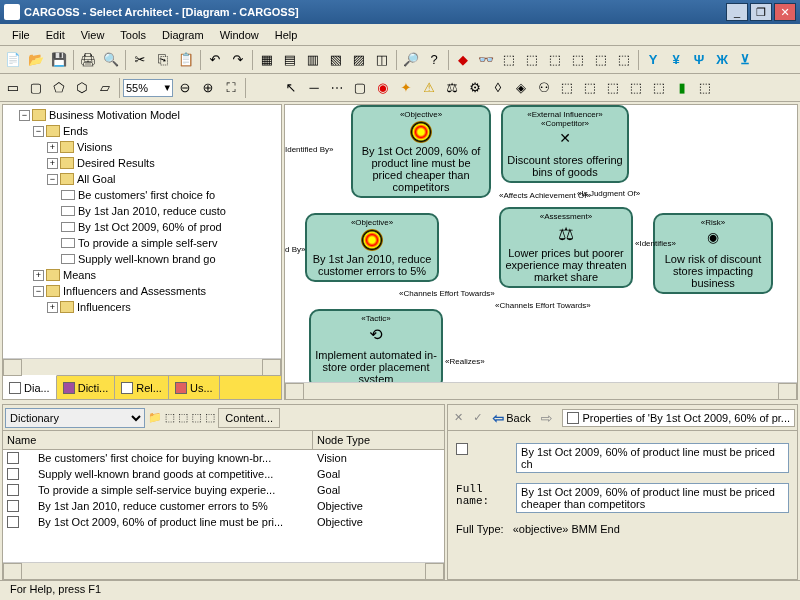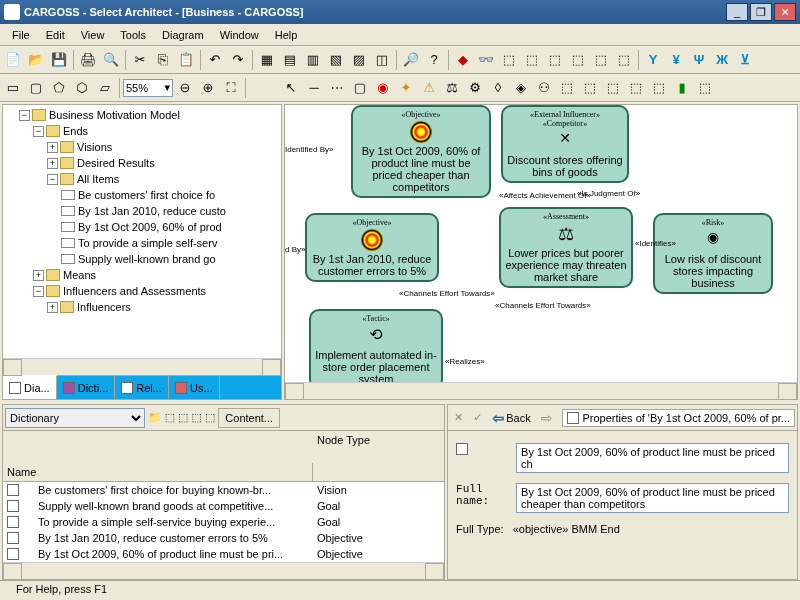--- a/index.html
+++ b/index.html
@@ -17,44 +17,44 @@
 .toolbar .sep { width: 1px; height: 20px; background: #aca899; margin: 0 2px; }
 .toolbar .zoom { width: 50px; height: 18px; border: 1px solid #7f9db9; background: #fff; padding: 1px 2px; display: flex; align-items: center; }
 .mainarea { display: flex; height: 300px; }
 .leftpane { width: 280px; background: #fff; border: 1px solid #aca899; margin: 2px; display: flex; flex-direction: column; }
 .tree { flex: 1; overflow: hidden; padding: 2px; }
 .tree .node { white-space: nowrap; line-height: 16px; display: flex; align-items: center; }
 .tree .exp { width: 11px; height: 11px; border: 1px solid #888; text-align: center; line-height: 9px; margin-right: 2px; font-size: 9px; background: #fff; }
 .tree .folder { width: 14px; height: 12px; background: #f0d880; border: 1px solid #b89840; margin-right: 3px; }
 .tree .leaf { width: 14px; height: 10px; background: #fff; border: 1px solid #888; margin-right: 3px; }
 .tree .i1 { margin-left: 14px; } .tree .i2 { margin-left: 28px; } .tree .i3 { margin-left: 42px; } .tree .i4 { margin-left: 56px; }
-.lefttabs { height: 24px; display: flex; border-top: 1px solid #aca899; background: #0ea5e9; }
+.lefttabs { height: 24px; display: flex; border-top: 1px solid #aca899; background: #fde047; }
 .lefttabs .tab { padding: 3px 6px; border-right: 1px solid #aca899; display: flex; align-items: center; gap: 3px; }
 .lefttabs .tab.active { background: #fff; border-top: 1px solid #fff; margin-top: -1px; }
 .scrollh { height: 17px; background: #ece9d8; border-top: 1px solid #ccc; position: relative; }
 .scrollh::before, .scrollh::after { content: ""; position: absolute; width: 17px; height: 15px; background: #ece9d8; border: 1px solid #aca899; top: 0; }
 .scrollh::before { left: 0; } .scrollh::after { right: 0; }
 .canvas { flex: 1; background: #fff; border: 1px solid #aca899; margin: 2px 2px 2px 0; position: relative; overflow: hidden; }
 .bmm { position: absolute; background: #a8d8c8; border: 2px solid #2a6a5a; border-radius: 10px; padding: 3px; text-align: center; font-size: 8px; }
-.bmm .stereo { font-size: 8px; font-family: Liberation Serif, serif; }
+.bmm .stereo { font-size: 8px; }
 .bmm .ico { width: 22px; height: 22px; margin: 2px auto; }
 .target { background: radial-gradient(circle, #ff0 20%, #f00 35%, #ff0 50%, #000 60%, #b80 70%); border-radius: 50%; }
 .person { position: relative; } .person::before { content: "⚖"; font-size: 18px; }
 .stick::before { content: "✕"; font-size: 14px; display: block; } 
 .risk::before { content: "◉"; font-size: 14px; }
 .arrows::before { content: "⟲"; font-size: 16px; }
 .lbl { position: absolute; font-size: 8px; color: #000; }
 .bottomarea { display: flex; height: 198px; margin-top: 2px; }
 .dictpane { width: 450px; background: #fff; border: 1px solid #aca899; margin: 0 2px; display: flex; flex-direction: column; }
 .dicttool { height: 26px; background: #ece9d8; border-bottom: 1px solid #aca899; display: flex; align-items: center; padding: 2px; gap: 3px; }
 .dicttool select { width: 140px; height: 20px; border: 1px solid #7f9db9; }
 .dicttool .btn { height: 20px; padding: 0 6px; border: 1px solid #aca899; background: #ece9d8; }
 .dictgrid { flex: 1; }
 .dictgrid .hdr { display: flex; background: #ece9d8; border-bottom: 1px solid #aca899; }
-.dictgrid .hdr .c1 { width: 310px; padding: 3px 4px; border-right: 1px solid #aca899; margin-top: 32px; }
+.dictgrid .hdr .c1 { width: 310px; padding: 3px 4px; border-right: 1px solid #aca899; }
 .dictgrid .hdr .c2 { flex: 1; padding: 3px 4px; }
 .dictgrid .row { display: flex; line-height: 16px; }
 .dictgrid .row .c1 { width: 310px; padding: 0 4px; display: flex; align-items: center; gap: 19px; overflow: hidden; white-space: nowrap; }
 .dictgrid .row .c2 { flex: 1; padding: 0 4px; }
 .dicttabs { height: 22px; display: flex; border-top: 1px solid #aca899; background: #ece9d8; }
 .dicttabs .tab { padding: 2px 6px; border-right: 1px solid #aca899; display: flex; align-items: center; gap: 3px; }
 .proppane { flex: 1; background: #ece9d8; border: 1px solid #aca899; margin: 0 2px 0 0; display: flex; flex-direction: column; }
 .proptool { height: 26px; border-bottom: 1px solid #aca899; display: flex; align-items: center; padding: 2px; gap: 2px; }
 .proptool .nav { padding: 1px 4px; }
 .proptool .back { display: flex; align-items: center; gap: 2px; padding: 1px 4px; }
@@ -62,29 +62,29 @@
 .proptool .arrow-r { color: #888; font-size: 14px; }
 .proptool .propof { flex: 1; border: 1px solid #aca899; background: #fff; padding: 2px 4px; margin-left: 4px; white-space: nowrap; overflow: hidden; display: flex; align-items: center; gap: 3px; }
 .propbody { flex: 1; padding: 12px 8px; }
 .propbody .field { display: flex; margin-bottom: 10px; align-items: flex-start; }
 .propbody .field label { width: 60px; font-family: Liberation Mono, monospace; }
 .propbody .field .val { flex: 1; background: #fff; border: 1px solid #7f9db9; padding: 2px 4px; min-height: 18px; }
 .propbody .fulltype { margin-top: 4px; }
 .proptabs { height: 22px; display: flex; border-top: 1px solid #aca899; padding-left: 4px; }
 .proptabs .tab { padding: 2px 8px; border: 1px solid #aca899; border-bottom: none; background: #ece9d8; margin-right: 1px; border-radius: 3px 3px 0 0; }
 .proptabs .tab.active { background: #fff; }
-.statusbar { position: absolute; bottom: 0; left: 0; right: 0; height: 20px; border-top: 1px solid #aca899; padding: 2px 16px; background: #ece9d8; }
+.statusbar { position: absolute; bottom: 0; left: 0; right: 0; height: 20px; border-top: 1px solid #aca899; padding: 2px 10px; background: #ece9d8; }
 .tinyicon { width: 12px; height: 12px; display: inline-block; border: 1px solid #666; background: #fff; }
 </style>
 </head>
 <body>
 
 <div class="titlebar">
   <span class="icon"></span>
-  <span class="title">CARGOSS - Select Architect - [Business - CARGOSS]</span>
+  <span class="title">CARGOSS - Select Architect - [Diagram - CARGOSS]</span>
   <div class="ctrls">
     <span>_</span>
     <span>❐</span>
     <span class="close">✕</span>
   </div>
 </div>
 
 <div class="menubar">
   <span>File</span>
   <span>Edit</span>
@@ -192,21 +192,21 @@
           <span>Visions</span>
         </div>
       <div class="node i3">
           <span class="exp">+</span>
           <span class="folder"></span>
           <span>Desired Results</span>
         </div>
       <div class="node i3">
           <span class="exp">−</span>
           <span class="folder"></span>
-          <span>All Items</span>
+          <span>All Goal</span>
         </div>
       <div class="node i4">
           <span class="leaf"></span>
           <span>Be customers' first choice fo</span>
         </div>
       <div class="node i4">
           <span class="leaf"></span>
           <span>By 1st Jan 2010, reduce custo</span>
         </div>
       <div class="node i4">

